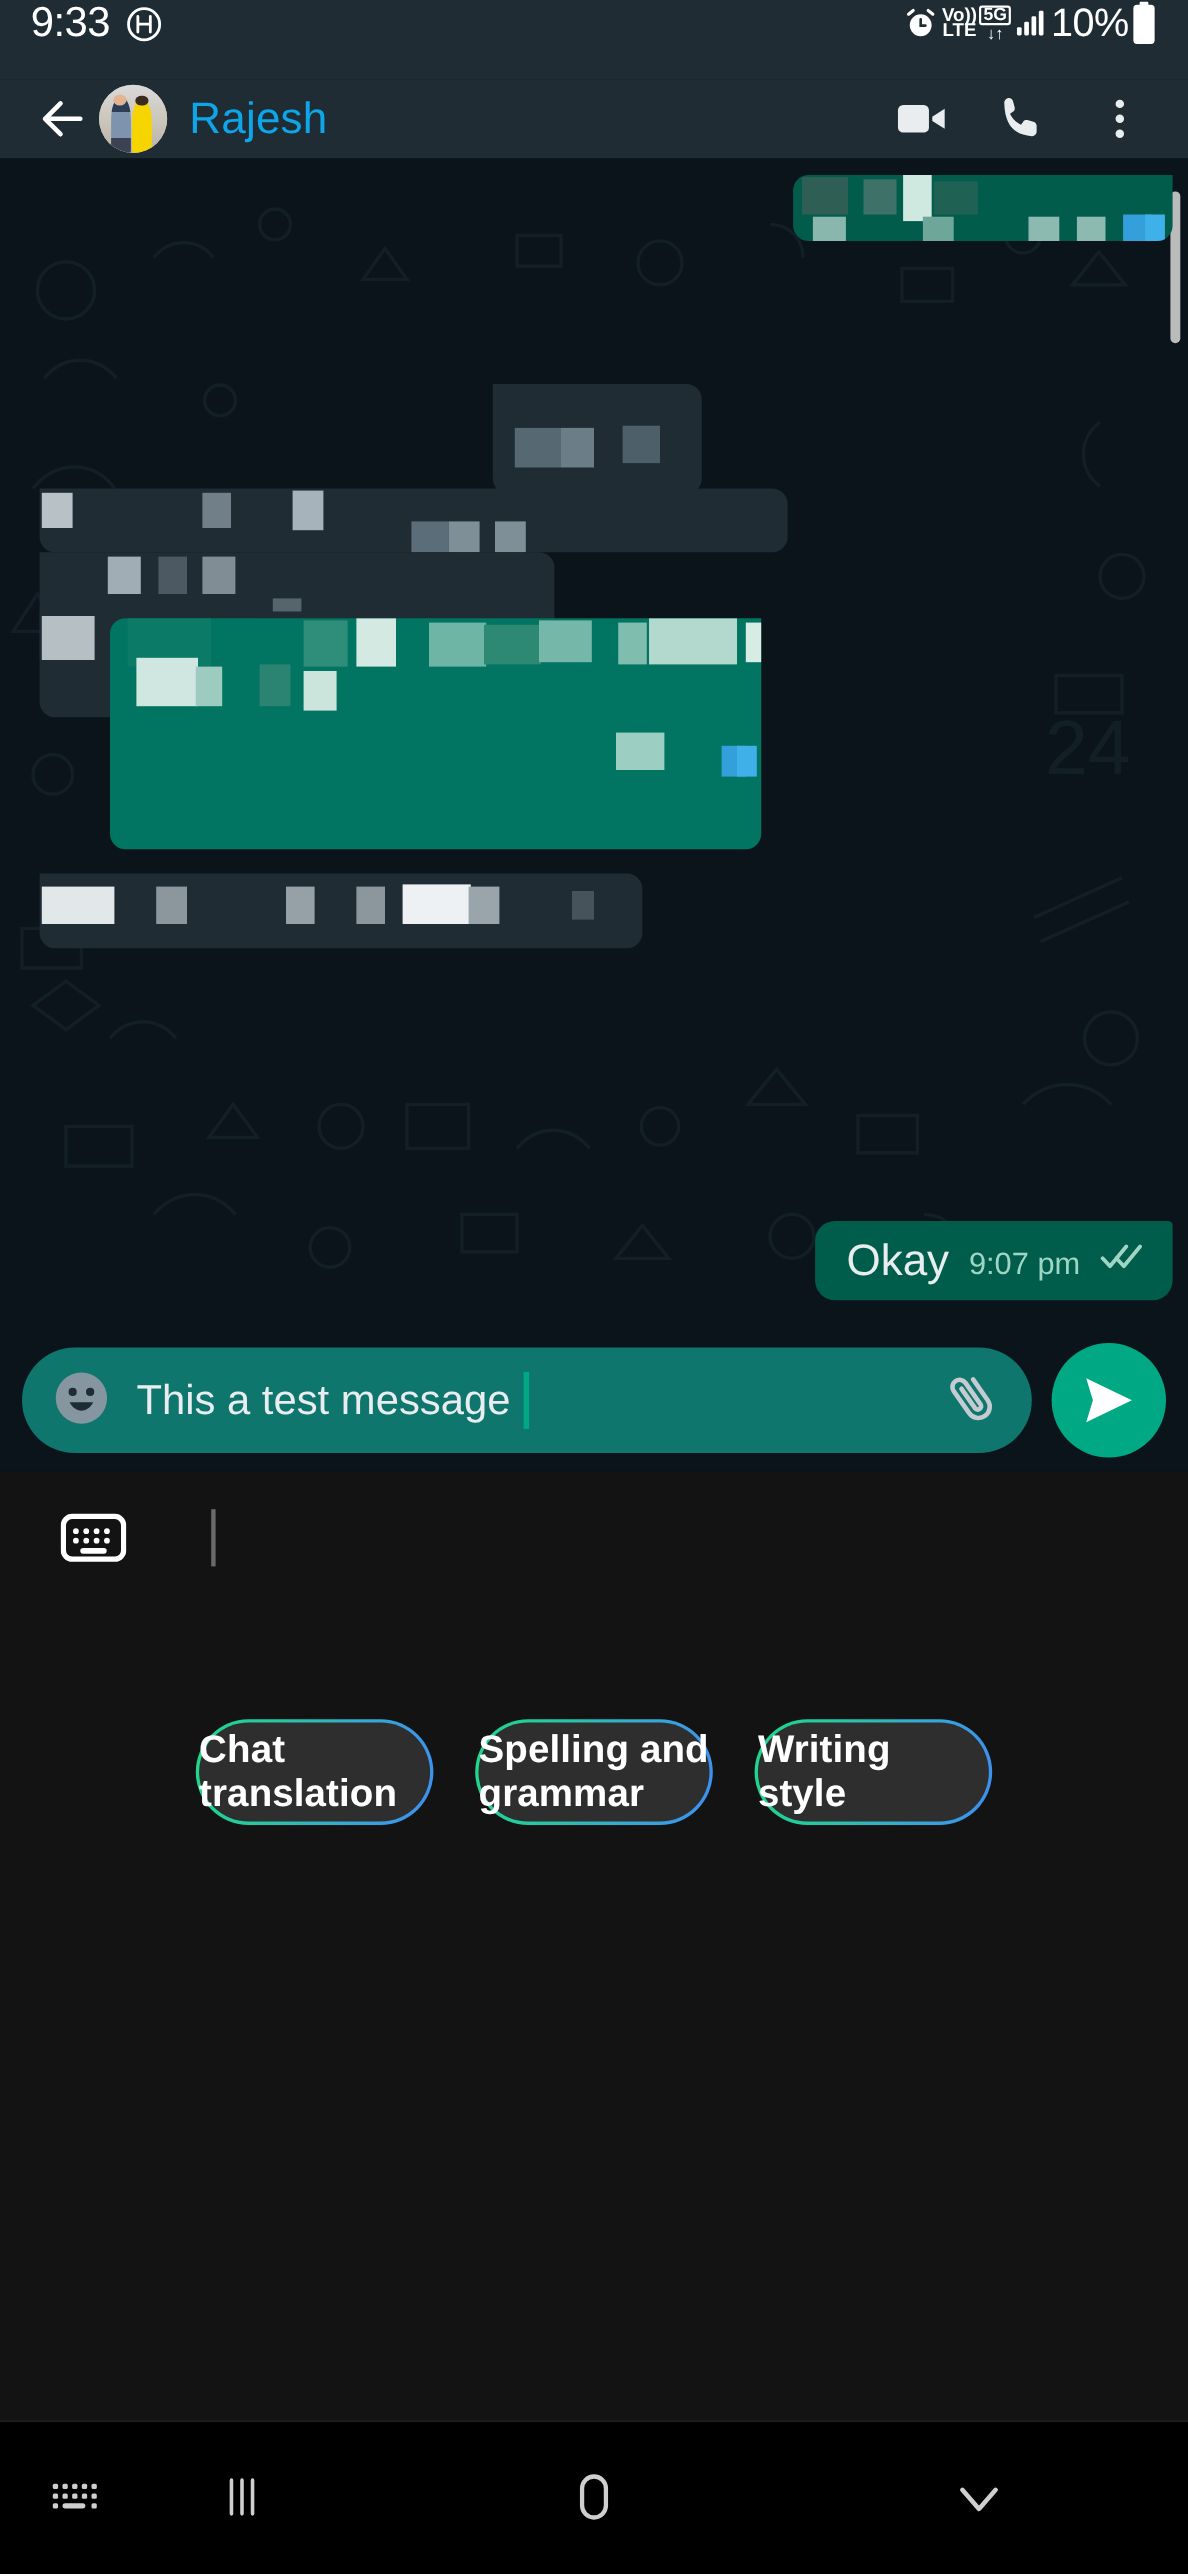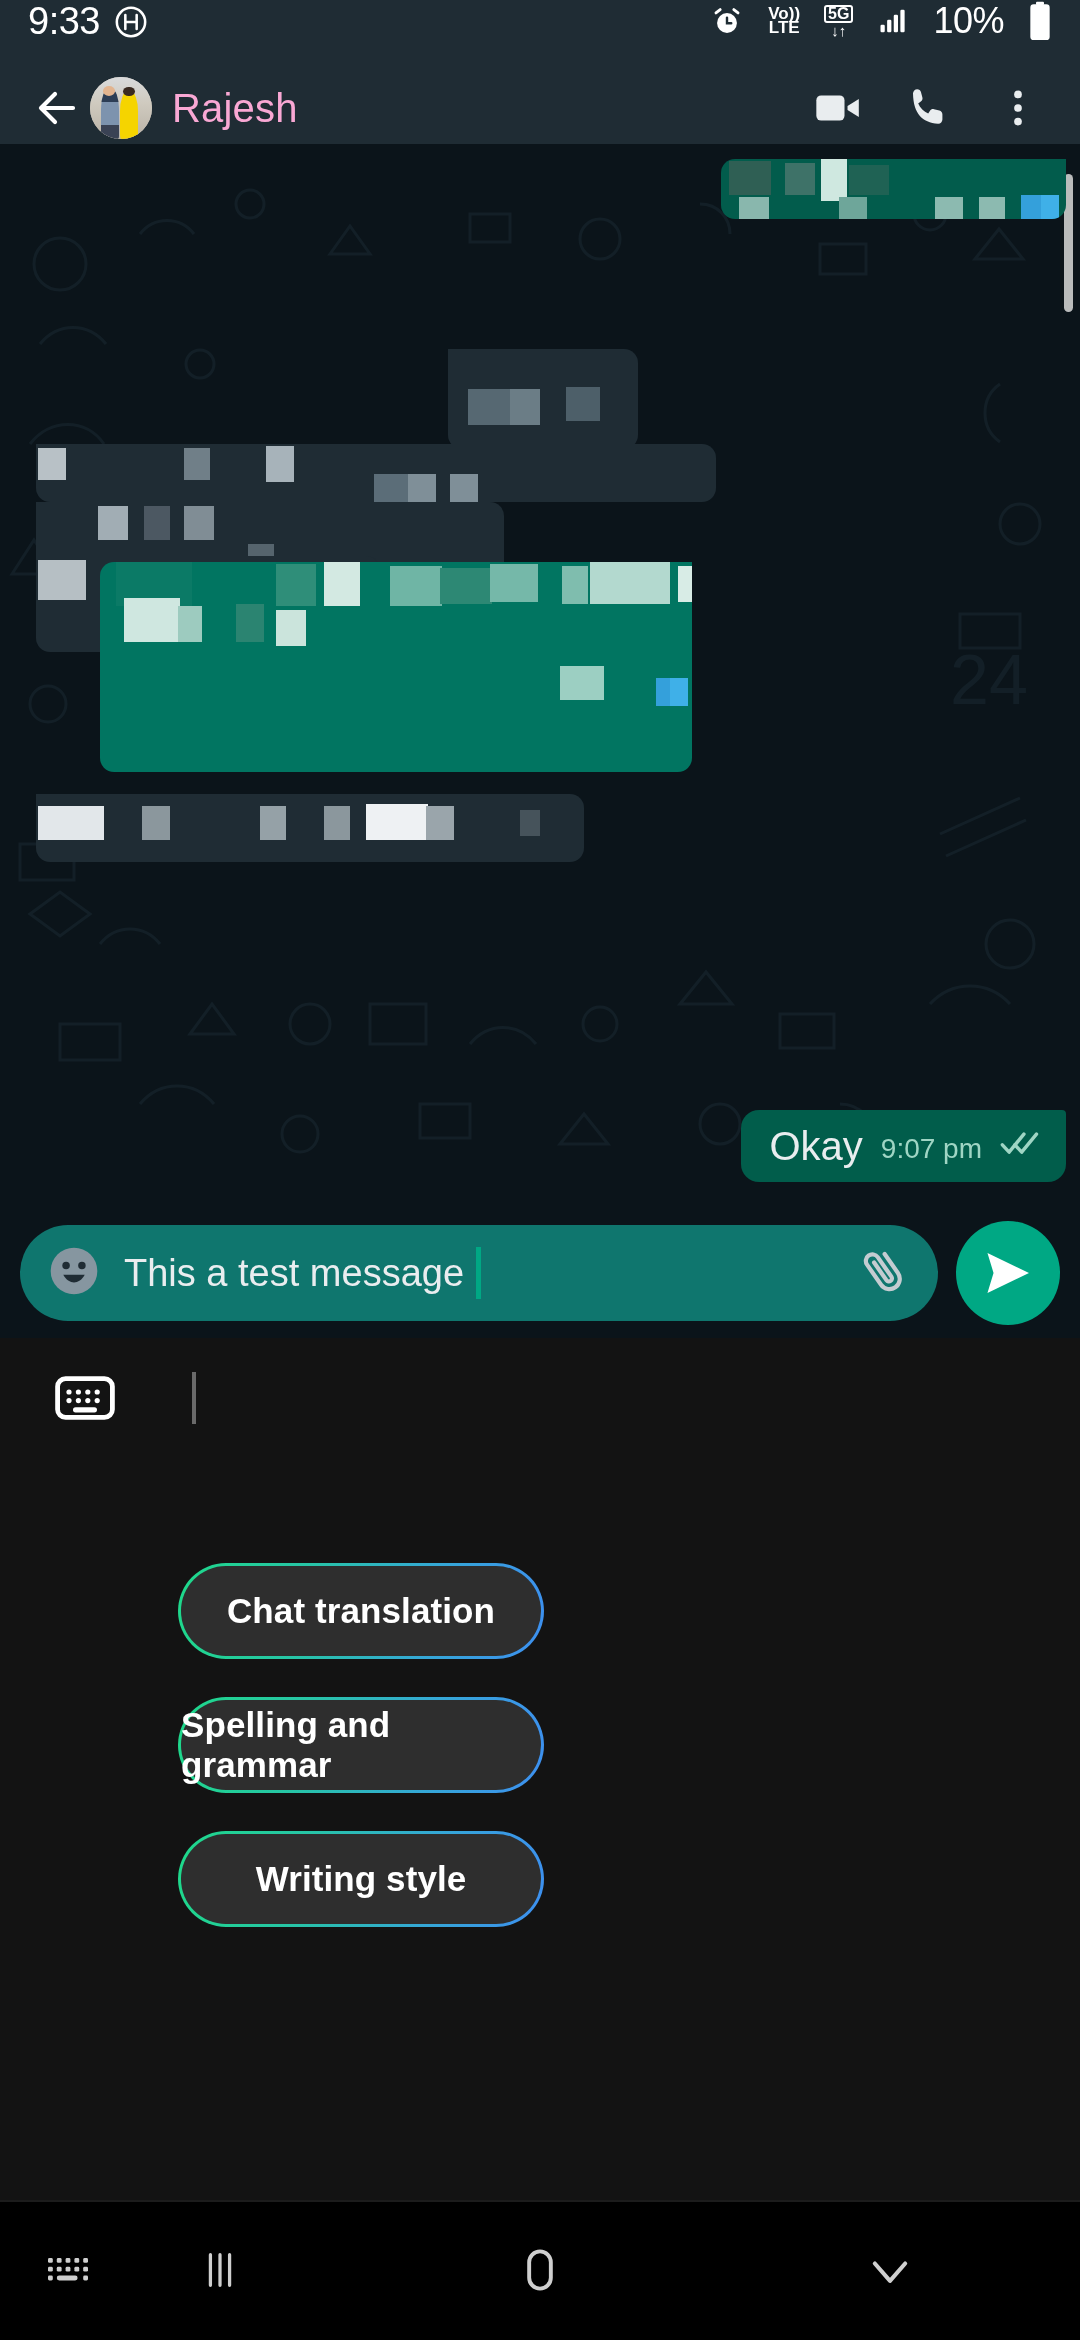--- a/index.html
+++ b/index.html
@@ -12,21 +12,21 @@
   #screen { position:relative; width:1080px; height:2340px; background:#0b141a; }
 
   
   #status-bar{
     position:absolute; top:0; left:0; width:1080px; height:72px;
     background:#1f2c34; display:flex; align-items:flex-start;
     padding:0 28px; color:#fff;
   }
   #status-left{ display:flex; align-items:center; gap:14px; }
   #clock{ font-size:38px; letter-spacing:-0.5px; font-weight:400; color:#fff; }
-  #status-right{ margin-left:auto; display:flex; align-items:center; gap:24px; }
+  #status-right{ margin-left:auto; display:flex; align-items:center; gap:2px; }
   .sb-ico{ display:flex; align-items:center; justify-content:center; }
   #battery-pct{ font-size:36px; font-weight:400; color:#fff; letter-spacing:-0.5px; }
   #volte{ display:flex; flex-direction:column; align-items:center; line-height:0.85;
           font-size:17px; font-weight:700; }
   #fiveg-wrap{ display:flex; flex-direction:column; align-items:center; line-height:0.9; }
   #fiveg-badge{ border:2.5px solid #fff; border-radius:3px; font-size:16px;
                 font-weight:700; padding:0 2px; }
   #fiveg-arrows{ font-size:15px; font-weight:700; margin-top:1px; }
 
   
@@ -42,21 +42,21 @@
   .av-sky{ position:absolute; inset:0; background:linear-gradient(#d9dadb 0%, #cfcabf 42%, #b9b2a6 100%); }
   .av-man{ position:absolute; left:17%; top:20%; width:30%; height:80%;
            background:linear-gradient(#2c3d55 0 26%, #7d93ae 26% 72%, #3a4254 72% 100%);
            border-radius:40% 40% 6% 6%; }
   .av-man-head{ position:absolute; left:21%; top:14%; width:20%; height:16%;
                 background:#e2b48f; border-radius:50%; }
   .av-woman{ position:absolute; left:48%; top:22%; width:30%; height:78%;
              background:linear-gradient(#f5d400 0 100%); border-radius:42% 42% 10% 10%; }
   .av-woman-head{ position:absolute; left:53%; top:16%; width:19%; height:15%;
                   background:#3a2a20; border-radius:50%; }
-  #chat-title{ color:#f9a8d4; font-size:40px; margin-left:20px; letter-spacing:0.2px; }
+  #chat-title{ color:#0ea5e9; font-size:40px; margin-left:20px; letter-spacing:0.2px; }
   #header-actions{ margin-left:auto; display:flex; align-items:center; gap:18px; }
   .hdr-btn{ width:72px; height:72px; display:flex; align-items:center; justify-content:center; }
 
   
   #chat-area{
     position:absolute; top:144px; left:0; width:1080px; height:1064px;
     background:#0b141a; overflow:hidden;
   }
   #doodle{ position:absolute; inset:0; opacity:0.38; }
   #scrollbar-track{
@@ -112,21 +112,21 @@
   }
   #assistant-toolbar{
     position:absolute; top:0; left:0; width:1080px; height:120px;
     display:flex; align-items:center; padding-left:48px; gap:0;
   }
   #kb-toggle{ width:74px; height:74px; display:flex; align-items:center; justify-content:center; }
   #toolbar-divider{ width:4px; height:52px; background:#6a6a6a; margin-left:70px; }
 
   #suggestions{
     position:absolute; top:225px; left:178px; width:724px;
-    display:flex; flex-direction:column; gap:38px;
+    display:flex; flex-direction:row; gap:38px;
   }
   .pill{
     position:relative; width:366px; height:96px; border-radius:48px;
     padding:3px;
     background:linear-gradient(100deg,#1ed98a 0%,#27c5a6 34%,#35a8d6 68%,#3d8ff0 100%);
     display:flex;
   }
   .pill-inner{
     flex:1; border-radius:45px; background:#2e2e2e;
     display:flex; align-items:center; justify-content:center;

